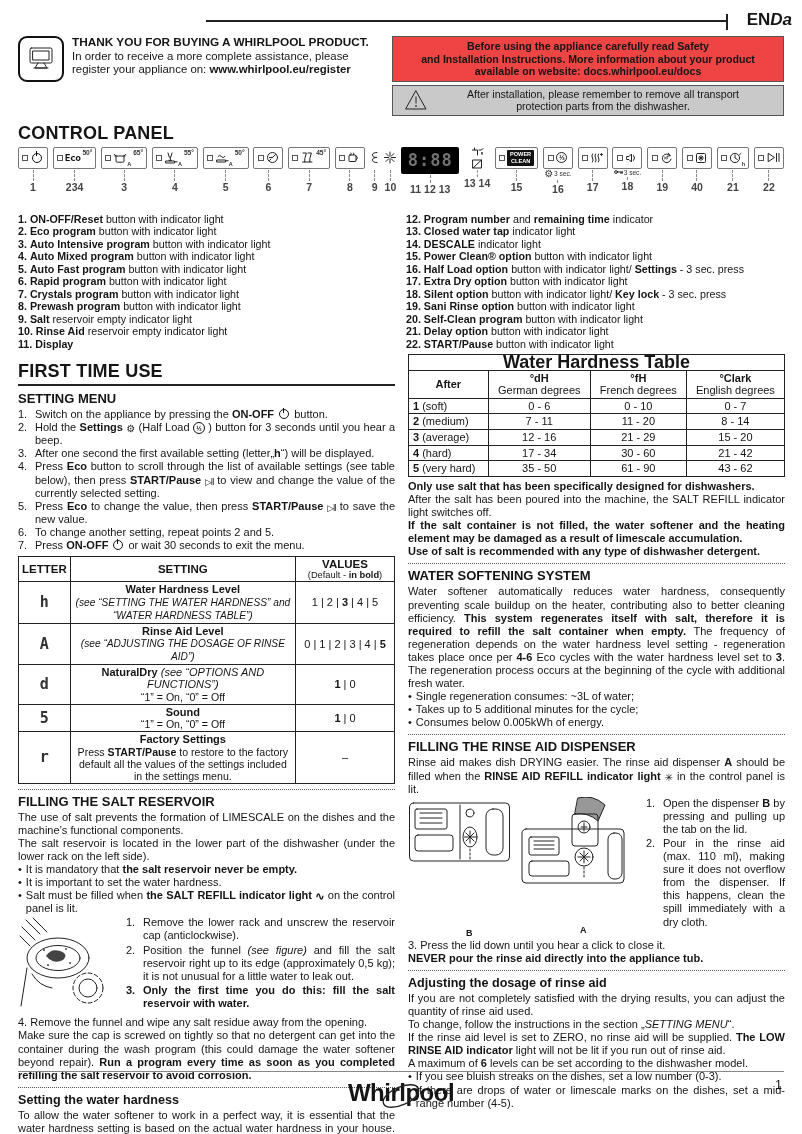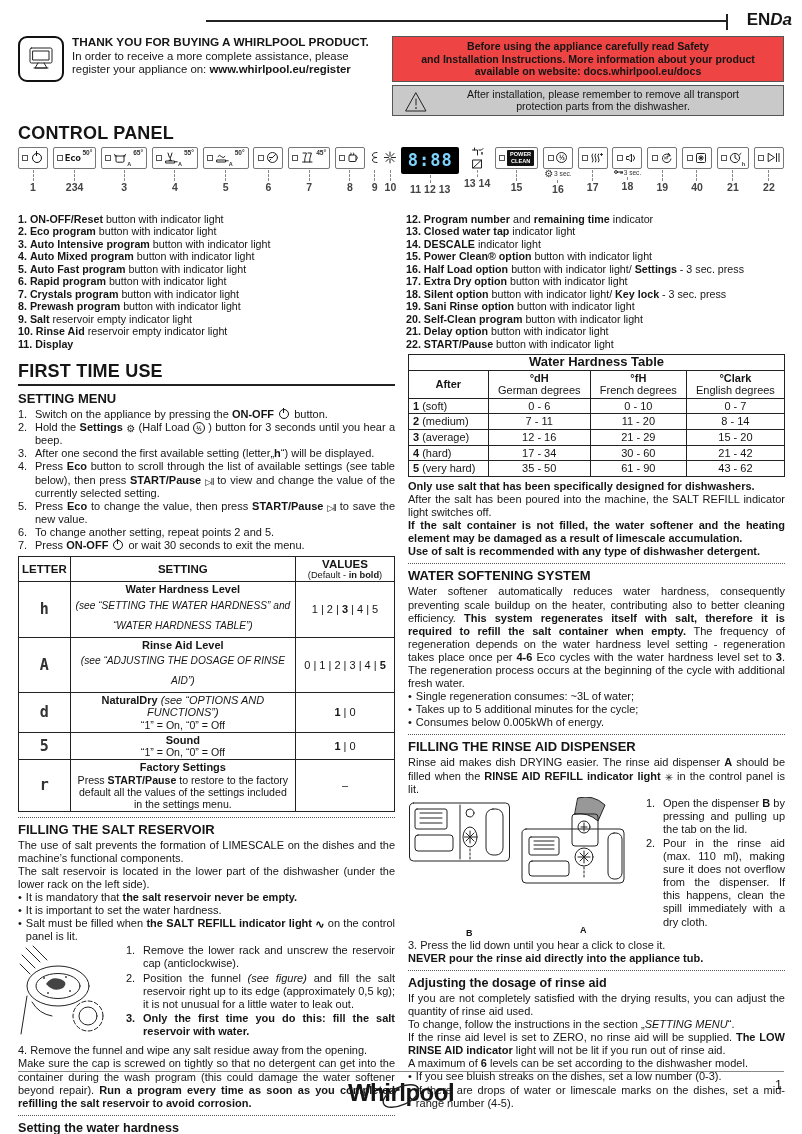--- a/index.html
+++ b/index.html
@@ -14,39 +14,39 @@
   
   .hdr{display:flex;gap:14px;margin-top:4px;}
   .thanks{flex:1;display:flex;gap:8px;}
   .reg-icon{width:42px;height:42px;border:2.6px solid #111;border-radius:9px;flex:none;
             display:flex;align-items:center;justify-content:center;}
   .thanks-txt{font-size:11.4px;line-height:13.6px;}
   .thanks-title{font-weight:bold;font-size:11.8px;}
   .boxes{width:392px;flex:none;}
   .gbox{background:#ef4444;border:1.3px solid #555;text-align:center;font-weight:bold;
         font-size:10.6px;line-height:12.6px;padding:3px 4px;}
-  .gbox2{background:#c9c9c9;border:1.3px solid #555;margin-top:3px;display:flex;align-items:flex-end;
+  .gbox2{background:#c9c9c9;border:1.3px solid #555;margin-top:3px;display:flex;align-items:center;
          gap:6px;font-size:10.6px;line-height:12.4px;padding:2px 11px;}
   .gbox2 .wtxt{flex:1;text-align:center;}
   
   .h1{font-size:18px;font-weight:bold;letter-spacing:.2px;margin:7px 0 3px 0;}
   .h1.rule{border-bottom:2px solid #222;padding-bottom:2px;margin-bottom:5px;}
   .h2{font-size:13px;font-weight:bold;margin:3px 0 2px 0;}
   .h3{font-size:12.6px;font-weight:bold;margin:5px 0 2px 0;}
   .dr{border-top:1.6px dotted #555;margin:5px 0 4px 0;}
   
   .panel{display:flex;justify-content:space-between;align-items:flex-start;margin-top:2px;height:62px;}
   .cell{display:flex;flex-direction:column;align-items:center;}
   .bbox{height:22px;min-width:30px;padding:0 3px;border:1.4px solid #777;border-radius:2px;
         display:flex;align-items:center;justify-content:center;gap:2px;background:#fff;box-sizing:border-box;}
   .dot{width:4px;height:4px;border:1px solid #555;flex:none;}
   .tmp{font-size:6.6px;align-self:flex-start;margin-top:1px;font-weight:bold;color:#333;}
   .aL{font-size:5.5px;font-weight:bold;align-self:flex-end;margin:0 0 1px -2px;color:#333;}
   .ecoT{font-weight:bold;font-size:9.5px;font-family:"DejaVu Sans Mono",monospace;letter-spacing:-.5px;}
-  .disp{height:27px;width:58px;background:#000;color:#7dd3fc;display:flex;align-items:center;justify-content:center;
+  .disp{height:27px;width:58px;background:#000;color:#737373;display:flex;align-items:center;justify-content:center;
         font-family:"DejaVu Sans Mono",monospace;font-weight:bold;font-size:17px;letter-spacing:1px;border-radius:2px;}
   .icell{height:22px;display:flex;flex-direction:column;align-items:center;justify-content:center;gap:2px;}
   .lead{height:11px;border-left:1.5px dashed #888;width:0;margin-top:1px;}
   .pnum{font-size:10.5px;font-weight:bold;color:#444;white-space:nowrap;}
   .sub{font-size:6.6px;color:#333;display:flex;align-items:center;gap:1px;white-space:nowrap;}
   .pcb{background:#111;color:#fff;font-size:5.6px;font-weight:bold;line-height:1.25;text-align:center;
        padding:1px 3px;border-radius:1px;}
   .hl{width:11px;height:11px;border:1.2px solid #222;border-radius:50%;display:flex;align-items:center;
       justify-content:center;box-sizing:border-box;}
   .hl::before{content:"½";font-size:7px;font-weight:bold;}
@@ -67,26 +67,26 @@
   .bul{display:flex;gap:4px;font-size:11px;line-height:13.1px;}
   .bdot{flex:none;}
   .btext{flex:1;text-align:justify;}
   
   table{border-collapse:collapse;width:100%;}
   .set{margin-top:4px;border:1.6px solid #222;}
   .set td,.set th{border:1.2px solid #222;padding:1px 3px;vertical-align:middle;}
   .set th{font-size:11.5px;}
   .seg{font-family:"DejaVu Sans Mono",monospace;font-size:15px;font-weight:bold;color:#333;text-align:center;}
   .sname{font-weight:bold;text-align:center;font-size:11px;line-height:12.4px;}
-  .sref{font-style:italic;text-align:center;font-size:10.2px;line-height:20px;}
+  .sref{font-style:italic;text-align:center;font-size:10.2px;line-height:13px;}
   .sval{text-align:center;font-size:11px;width:92px;}
   .vsub{font-size:9.3px;font-weight:normal;}
   .wt{border:1.6px solid #222;}
   .wt td,.wt th{border:1.2px solid #222;font-size:11px;padding:1px 4px;text-align:center;line-height:12.6px;}
-  .wt .ttl{font-size:13px;font-weight:bold;}
+  .wt .ttl{font-size:18px;font-weight:bold;}
   .wt .lvl{text-align:left;}
   
   .figrow{display:flex;gap:8px;margin-top:1px;}
   .figL{flex:none;position:relative;}
   .figlabel{position:absolute;font-size:9px;font-weight:bold;}
   .stepcol{flex:1;display:flex;flex-direction:column;gap:1px;}
   
   .ic{display:inline-block;vertical-align:-1px;line-height:1;}
   .ic-power{width:8px;height:8px;border:1.2px solid #111;border-radius:50%;position:relative;margin:0 2px;}
   .ic-power::before{content:"";position:absolute;left:2.8px;top:-2.5px;width:1.2px;height:5px;background:#111;}

